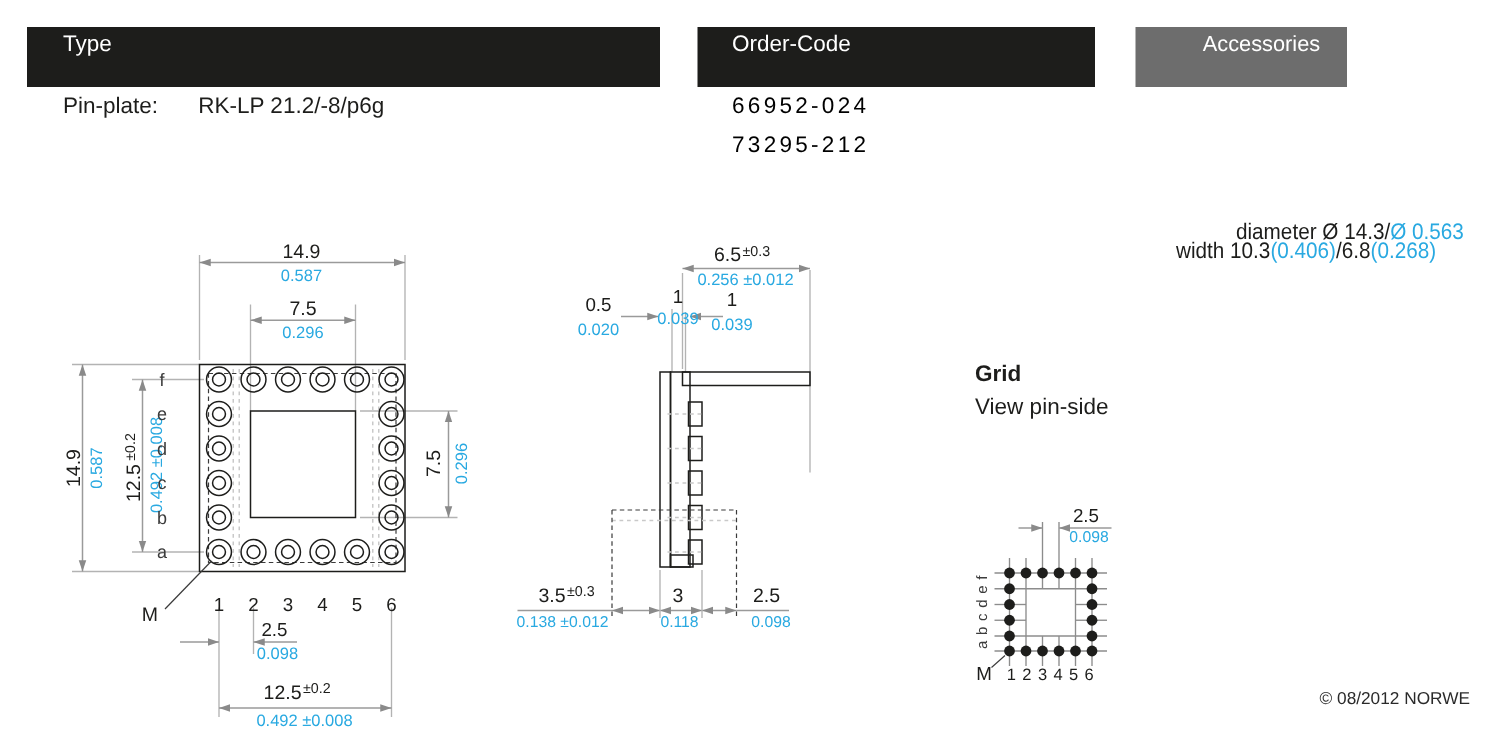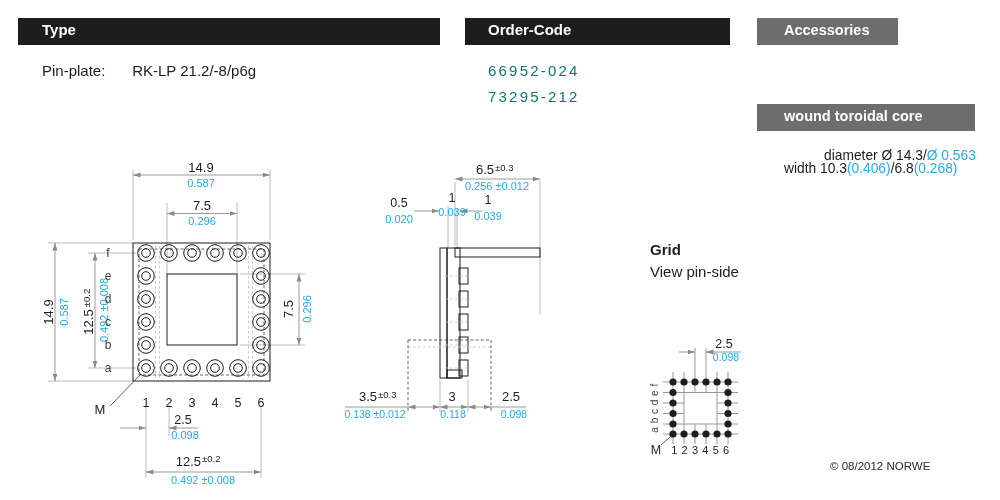--- a/index.html
+++ b/index.html
@@ -1,25 +1,25 @@
 <!DOCTYPE html>
 <html><head>
 <meta charset="utf-8">
 <style>
   html,body{margin:0;padding:0;background:#ffffff;}
   #page{position:relative;width:1000px;height:500px;background:#fff;overflow:hidden;
         font-family:"Liberation Sans",sans-serif;color:#1d1d1b;}
-  .bar{position:absolute;height:27px;line-height:24px;color:#fff;font-weight:bold;font-size:15px;}
+  .bar{position:absolute;height:40px;line-height:24px;color:#fff;font-weight:normal;font-size:15px;}
   .bar-dark{background:#1d1d1b;}
   .bar-gray{background:#6d6d6d;}
   .txt{position:absolute;font-size:15px;color:#1d1d1b;}
   .blue{color:#29a9e1;}
   .cond{display:inline-block;transform:scaleX(0.84);transform-origin:left center;white-space:nowrap;}
   .cond2{display:inline-block;transform:scaleX(0.92);transform-origin:left center;white-space:nowrap;}
-  .codes{letter-spacing:2.2px;color:#0f766e;}
+  .codes{letter-spacing:2.2px;color:#000000;}
   svg{position:absolute;overflow:visible;}
   svg text{font-family:"Liberation Sans",sans-serif;}
   .t13{font-size:13px;fill:#1d1d1b;}
   .t12{font-size:12.5px;fill:#1d1d1b;}
   .t11b{font-size:11px;fill:#29a9e1;}
   .t10b{font-size:10.5px;fill:#29a9e1;}
   .t9{font-size:9.5px;fill:#1d1d1b;}
   .lab{font-size:12px;fill:#3c3c3c;}
   .dim{stroke:#9a9a9a;stroke-width:1;fill:none;}
   .ext{stroke:#b3b3b3;stroke-width:0.9;fill:none;}
@@ -34,25 +34,22 @@
 <body>
 
 <div id="page">
 
   <div class="bar bar-dark" style="left:18px;top:18px;width:422px;padding-left:0;">
     <span style="margin-left:24px;">Type</span>
   </div>
   <div class="bar bar-dark" style="left:465px;top:18px;width:265px;">
     <span style="margin-left:23px;">Order-Code</span>
   </div>
-  <div class="bar bar-gray" style="left:757px;top:18px;width:141px;font-size:14.5px;">
+  <div class="bar bar-gray" style="left:757px;top:18px;width:141px;font-size:14.5px;text-align:center;">
     <span style="margin-left:27px;">Accessories</span>
-  </div>
-  <div class="bar bar-gray" style="left:757px;top:104px;width:218px;font-size:14.5px;">
-    <span style="margin-left:27px;">wound toroidal core</span>
   </div>
 
   <div class="txt" style="left:42px;top:58px;line-height:26px;">
     <div>
       <span style="display:inline-block;width:86px;">Pin-plate:</span>
       <span>RK-LP 21.2/-8/p6g</span>
     </div>
   </div>
 
   <div class="txt codes" style="left:488px;top:58px;line-height:26px;">
@@ -63,21 +60,21 @@
   <div class="txt" style="left:784px;top:146px;font-size:15px;margin-left:40px;">
     <span class="cond2"><span>diameter  Ø 14.3/</span><span class="blue">Ø 0.563</span></span>
   </div>
   <div class="txt" style="left:784px;top:159px;font-size:15px;">
     <span class="cond2"><span>width 10.3</span><span class="blue">(0.406)</span><span>/6.8</span><span class="blue">(0.268)</span></span>
   </div>
 
   <div class="txt" style="left:650px;top:241px;font-weight:bold;font-size:15px;">Grid</div>
   <div class="txt" style="left:650px;top:263px;font-size:15px;">View pin-side</div>
 
-  <div class="txt" style="left:830px;top:460px;width:150px;text-align:left;font-size:11.5px;color:#2a2a2a;">© 08/2012 NORWE</div>
+  <div class="txt" style="left:830px;top:460px;width:150px;text-align:right;font-size:11.5px;color:#2a2a2a;">© 08/2012 NORWE</div>
 
   <svg style="left:20px;top:148px;" width="310" height="348">
     <defs>
       <marker id="arr" markerWidth="9" markerHeight="8" refX="7.5" refY="3" orient="auto-start-reverse" markerUnits="userSpaceOnUse">
         <path d="M0,0.5 L7.5,3 L0,5.5 Z" fill="#8a8a8a"></path>
       </marker>
     </defs>
 
     <g>
       <line class="ext" x1="113" y1="22" x2="113" y2="92"></line>

